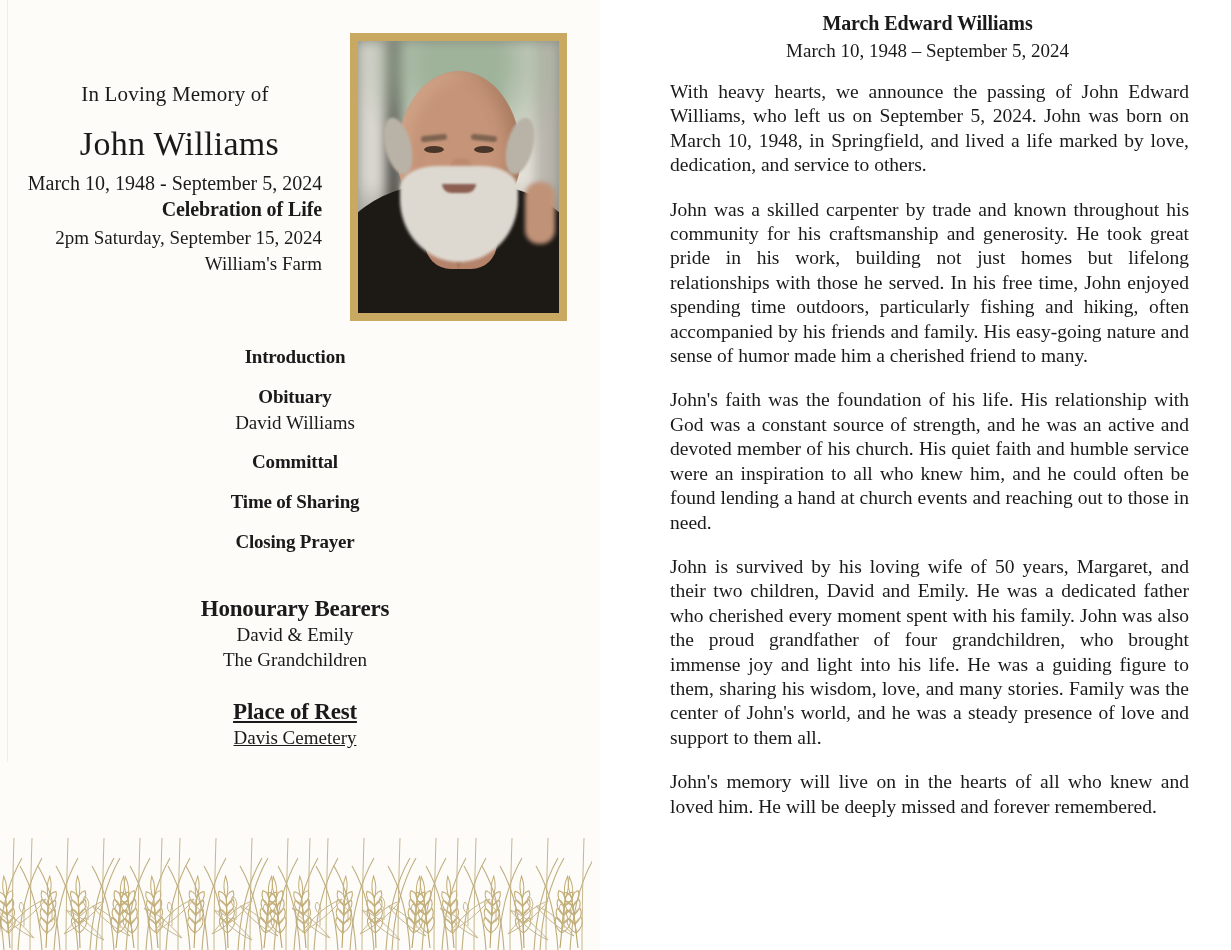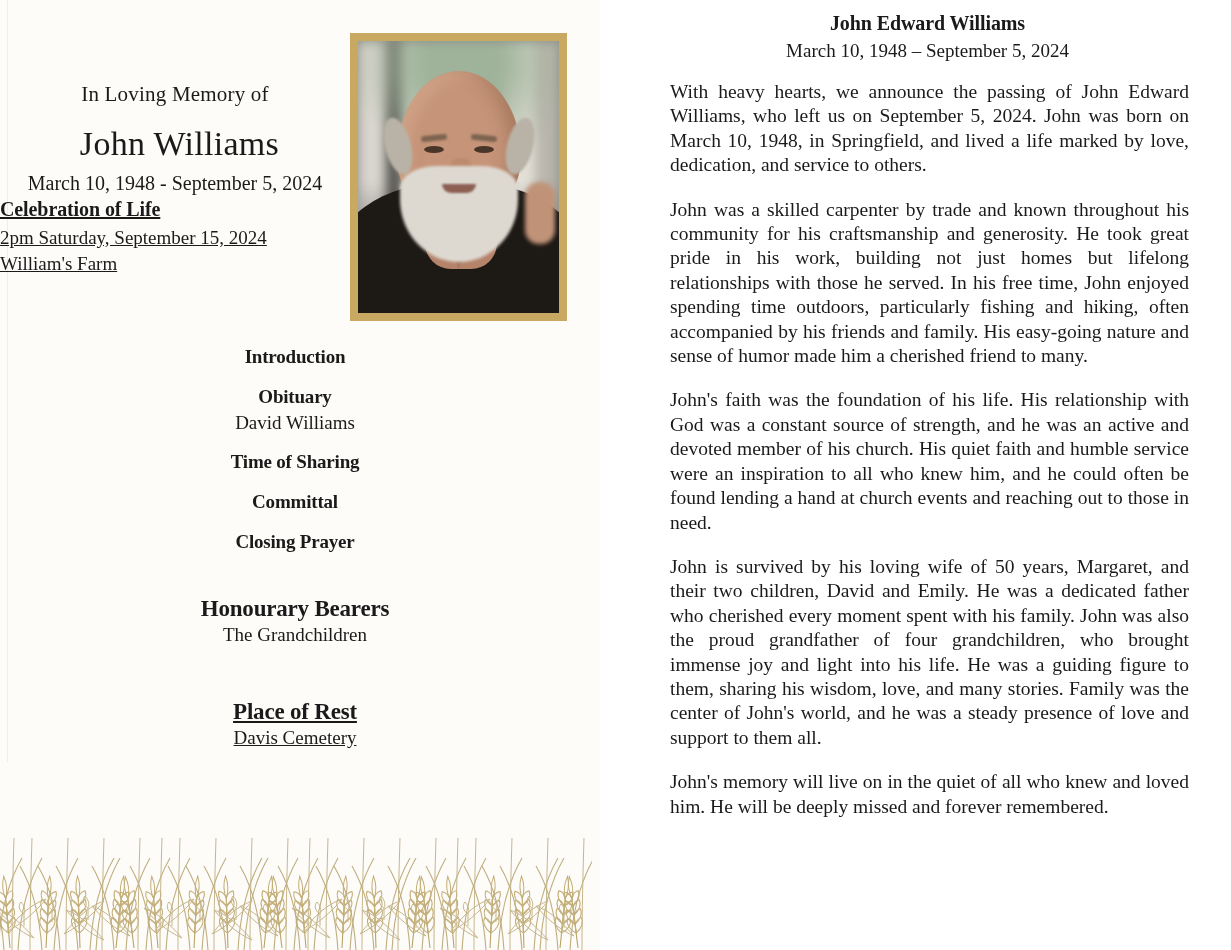--- a/index.html
+++ b/index.html
@@ -60,22 +60,21 @@
   .life-dates {
     font-size: 20px;
     line-height: 28px;
     margin-top: 3px;
   }
   .service-block {
     position: absolute;
     left: 0;
     top: 196px;
     width: 322px;
-    text-align: left;
-    text-decoration: underline;
+    text-align: right;
   }
   .service-title {
     font-size: 20px;
     line-height: 27px;
     font-weight: bold;
     letter-spacing: -0.1px;
   }
   .service-time {
     font-size: 19px;
     line-height: 26px;
@@ -388,32 +387,33 @@
 
   <div class="order-block">
     <div class="order-item">
       <div class="order-title">Introduction</div>
     </div>
     <div class="order-item">
       <div class="order-title">Obituary</div>
       <div class="order-sub">David Williams</div>
     </div>
     <div class="order-item">
+      <div class="order-title">Committal</div>
+    </div>
+    <div class="order-item">
       <div class="order-title">Time of Sharing</div>
-    </div>
-    <div class="order-item">
-      <div class="order-title">Committal</div>
     </div>
     <div class="order-item">
       <div class="order-title">Closing Prayer</div>
     </div>
   </div>
 
   <div class="bearers-block">
     <div class="block-title">Honourary Bearers</div>
+    <div class="block-line">David &amp; Emily</div>
     <div class="block-line">The Grandchildren</div>
   </div>
 
   <div class="rest-block">
     <div class="block-title">Place of Rest</div>
     <div class="block-line">Davis Cemetery</div>
   </div>
 
   <div class="wheat-border">
     <svg width="592" height="188" viewBox="0 0 592 188">
@@ -486,25 +486,25 @@
       <rect x="0" y="0" width="592" height="188" fill="#fdfcf9"></rect>
       <use href="#clump" x="-6" y="0"></use>
       <use href="#clump" x="142" y="0"></use>
       <use href="#clump" x="290" y="0"></use>
       <use href="#clump" x="438" y="0"></use>
     </svg>
   </div>
 
   <div class="right-col">
     <div class="obit-header">
-      <div class="obit-name">John Edward Williams</div>
+      <div class="obit-name">March Edward Williams</div>
       <div class="obit-dates">March 10, 1948 – September 5, 2024</div>
     </div>
     <div class="obit-body">
       <p class="obit-para">With heavy hearts, we announce the passing of John Edward Williams, who left us on September 5, 2024. John was born on March 10, 1948, in Springfield, and lived a life marked by love, dedication, and service to others.</p>
       <p class="obit-para">John was a skilled carpenter by trade and known throughout his community for his craftsmanship and generosity. He took great pride in his work, building not just homes but lifelong relationships with those he served. In his free time, John enjoyed spending time outdoors, particularly fishing and hiking, often accompanied by his friends and family. His easy-going nature and sense of humor made him a cherished friend to many.</p>
       <p class="obit-para">John's faith was the foundation of his life. His relationship with God was a constant source of strength, and he was an active and devoted member of his church. His quiet faith and humble service were an inspiration to all who knew him, and he could often be found lending a hand at church events and reaching out to those in need.</p>
       <p class="obit-para">John is survived by his loving wife of 50 years, Margaret, and their two children, David and Emily. He was a dedicated father who cherished every moment spent with his family. John was also the proud grandfather of four grandchildren, who brought immense joy and light into his life. He was a guiding figure to them, sharing his wisdom, love, and many stories. Family was the center of John's world, and he was a steady presence of love and support to them all.</p>
-      <p class="obit-para">John's memory will live on in the quiet of all who knew and loved him. He will be deeply missed and forever remembered.</p>
+      <p class="obit-para">John's memory will live on in the hearts of all who knew and loved him. He will be deeply missed and forever remembered.</p>
     </div>
   </div>
 
 </div>
 
 </body></html>

